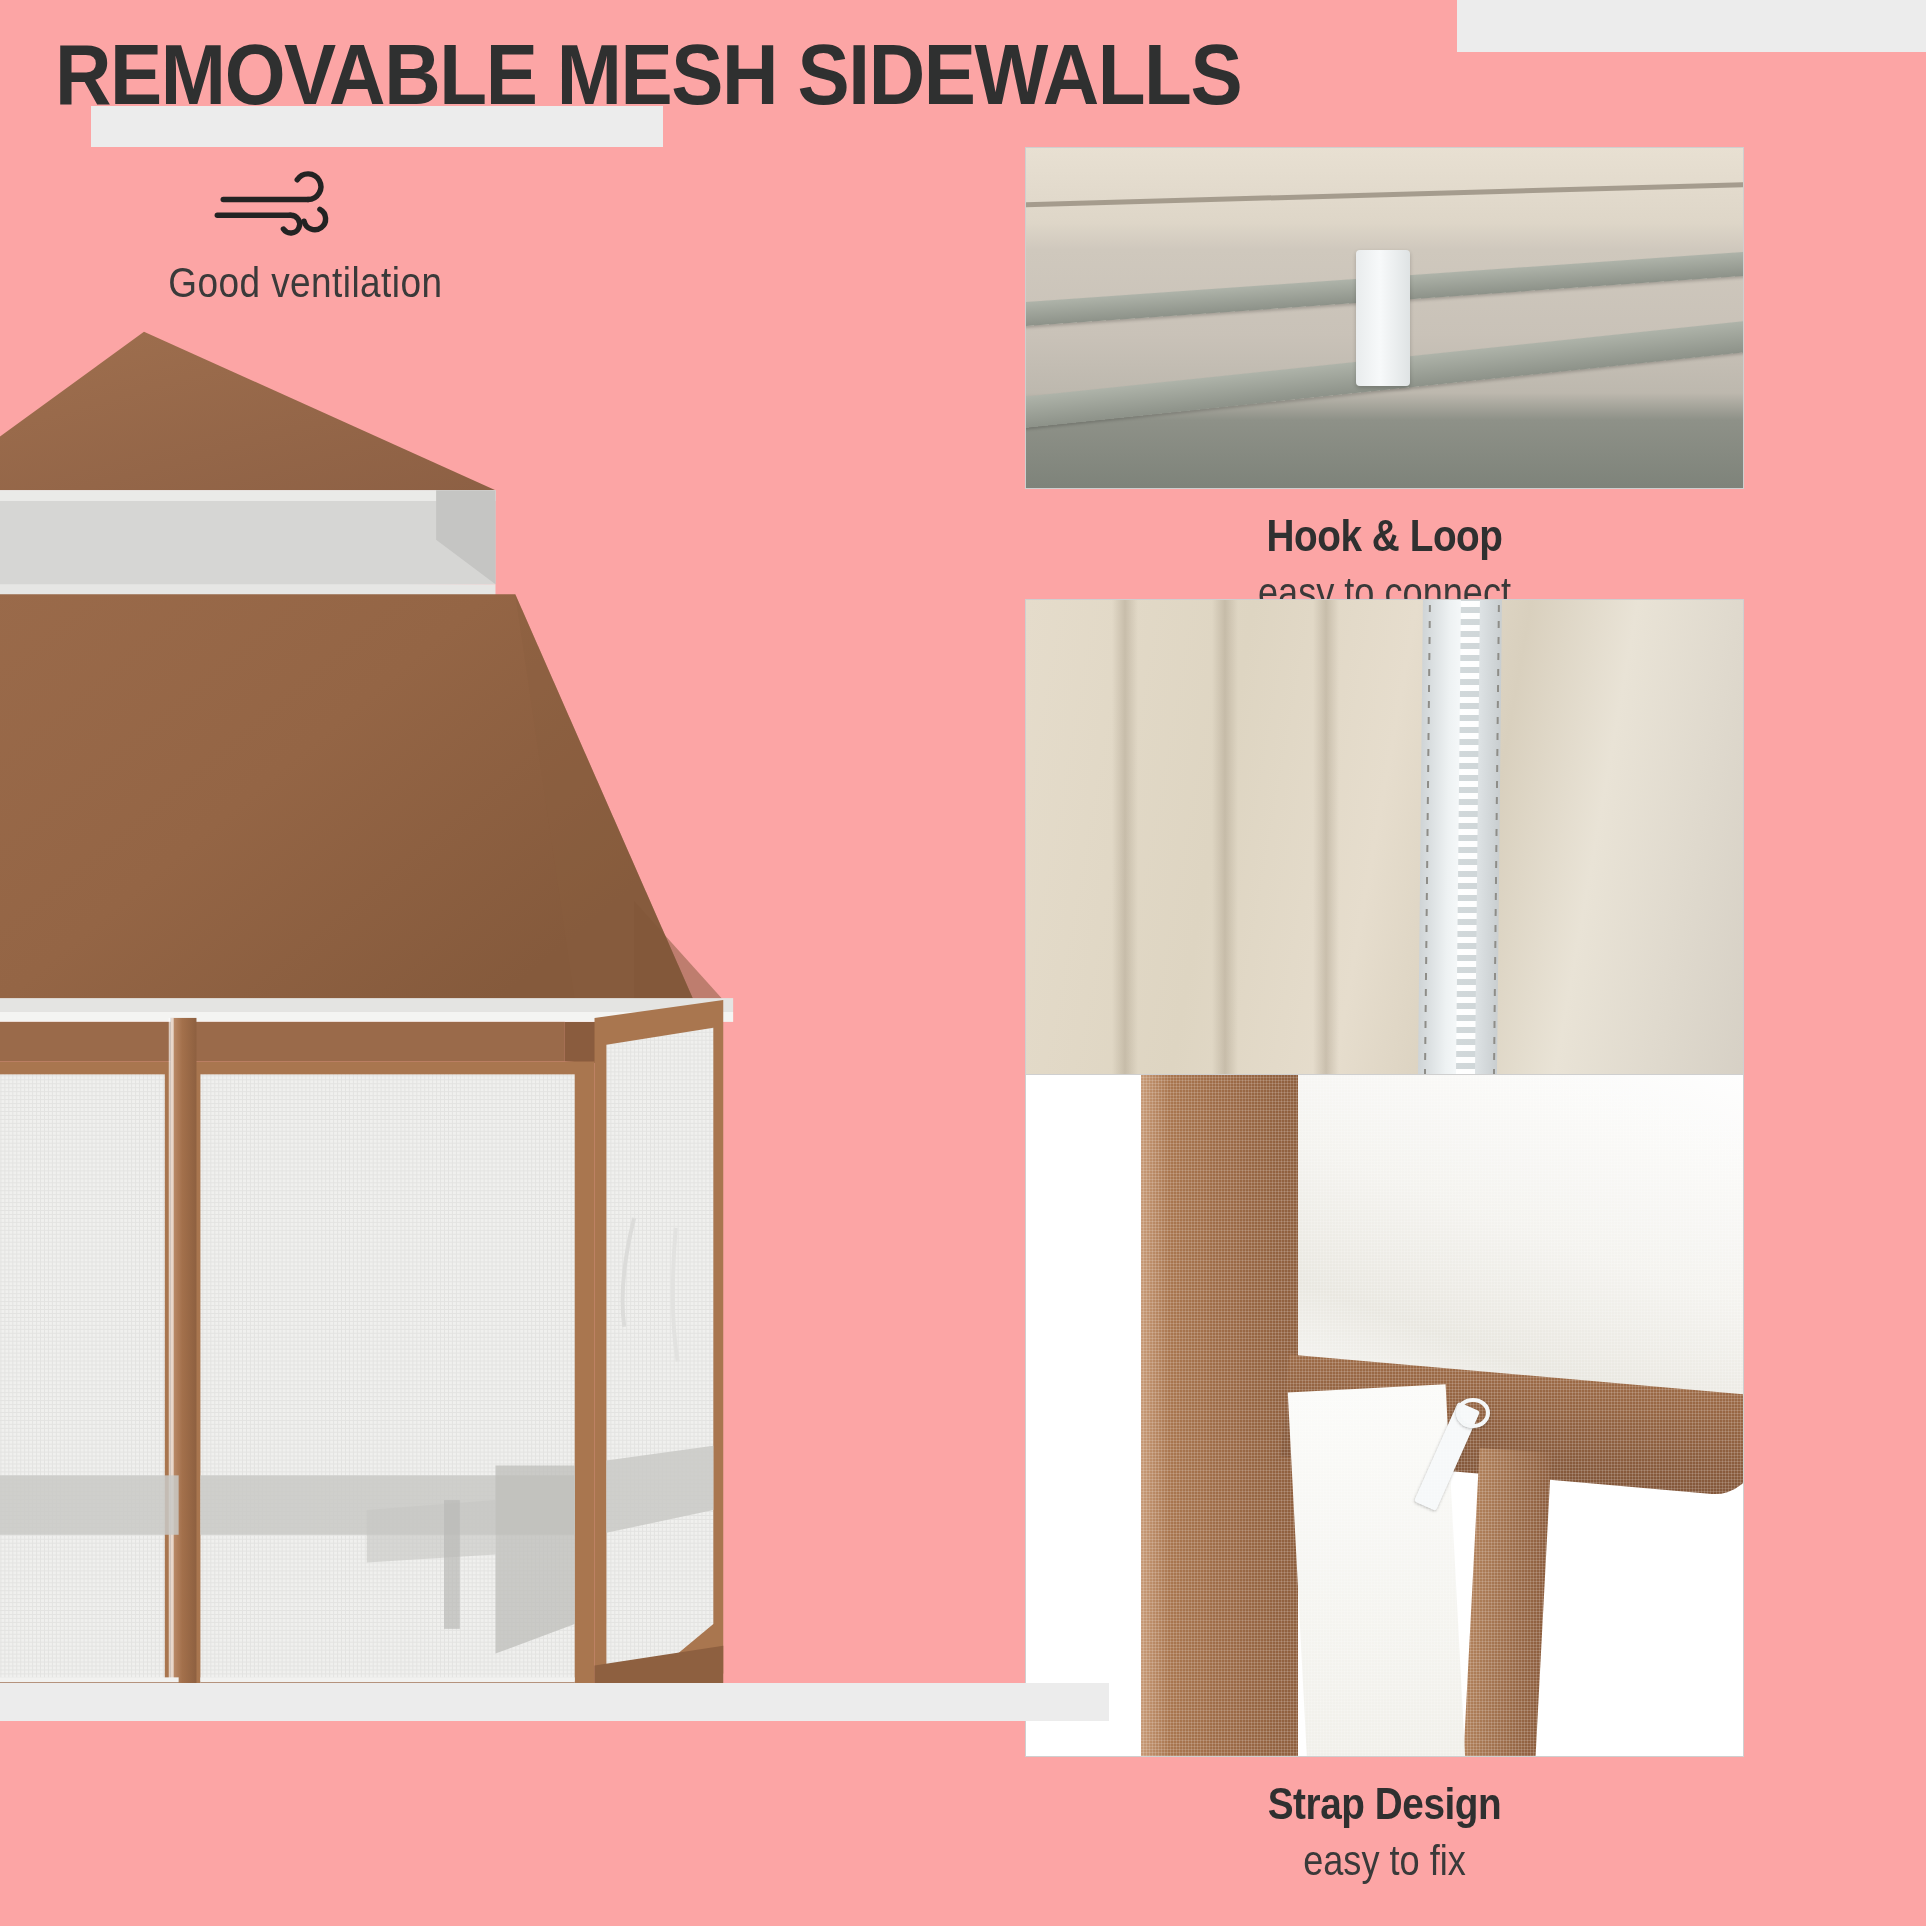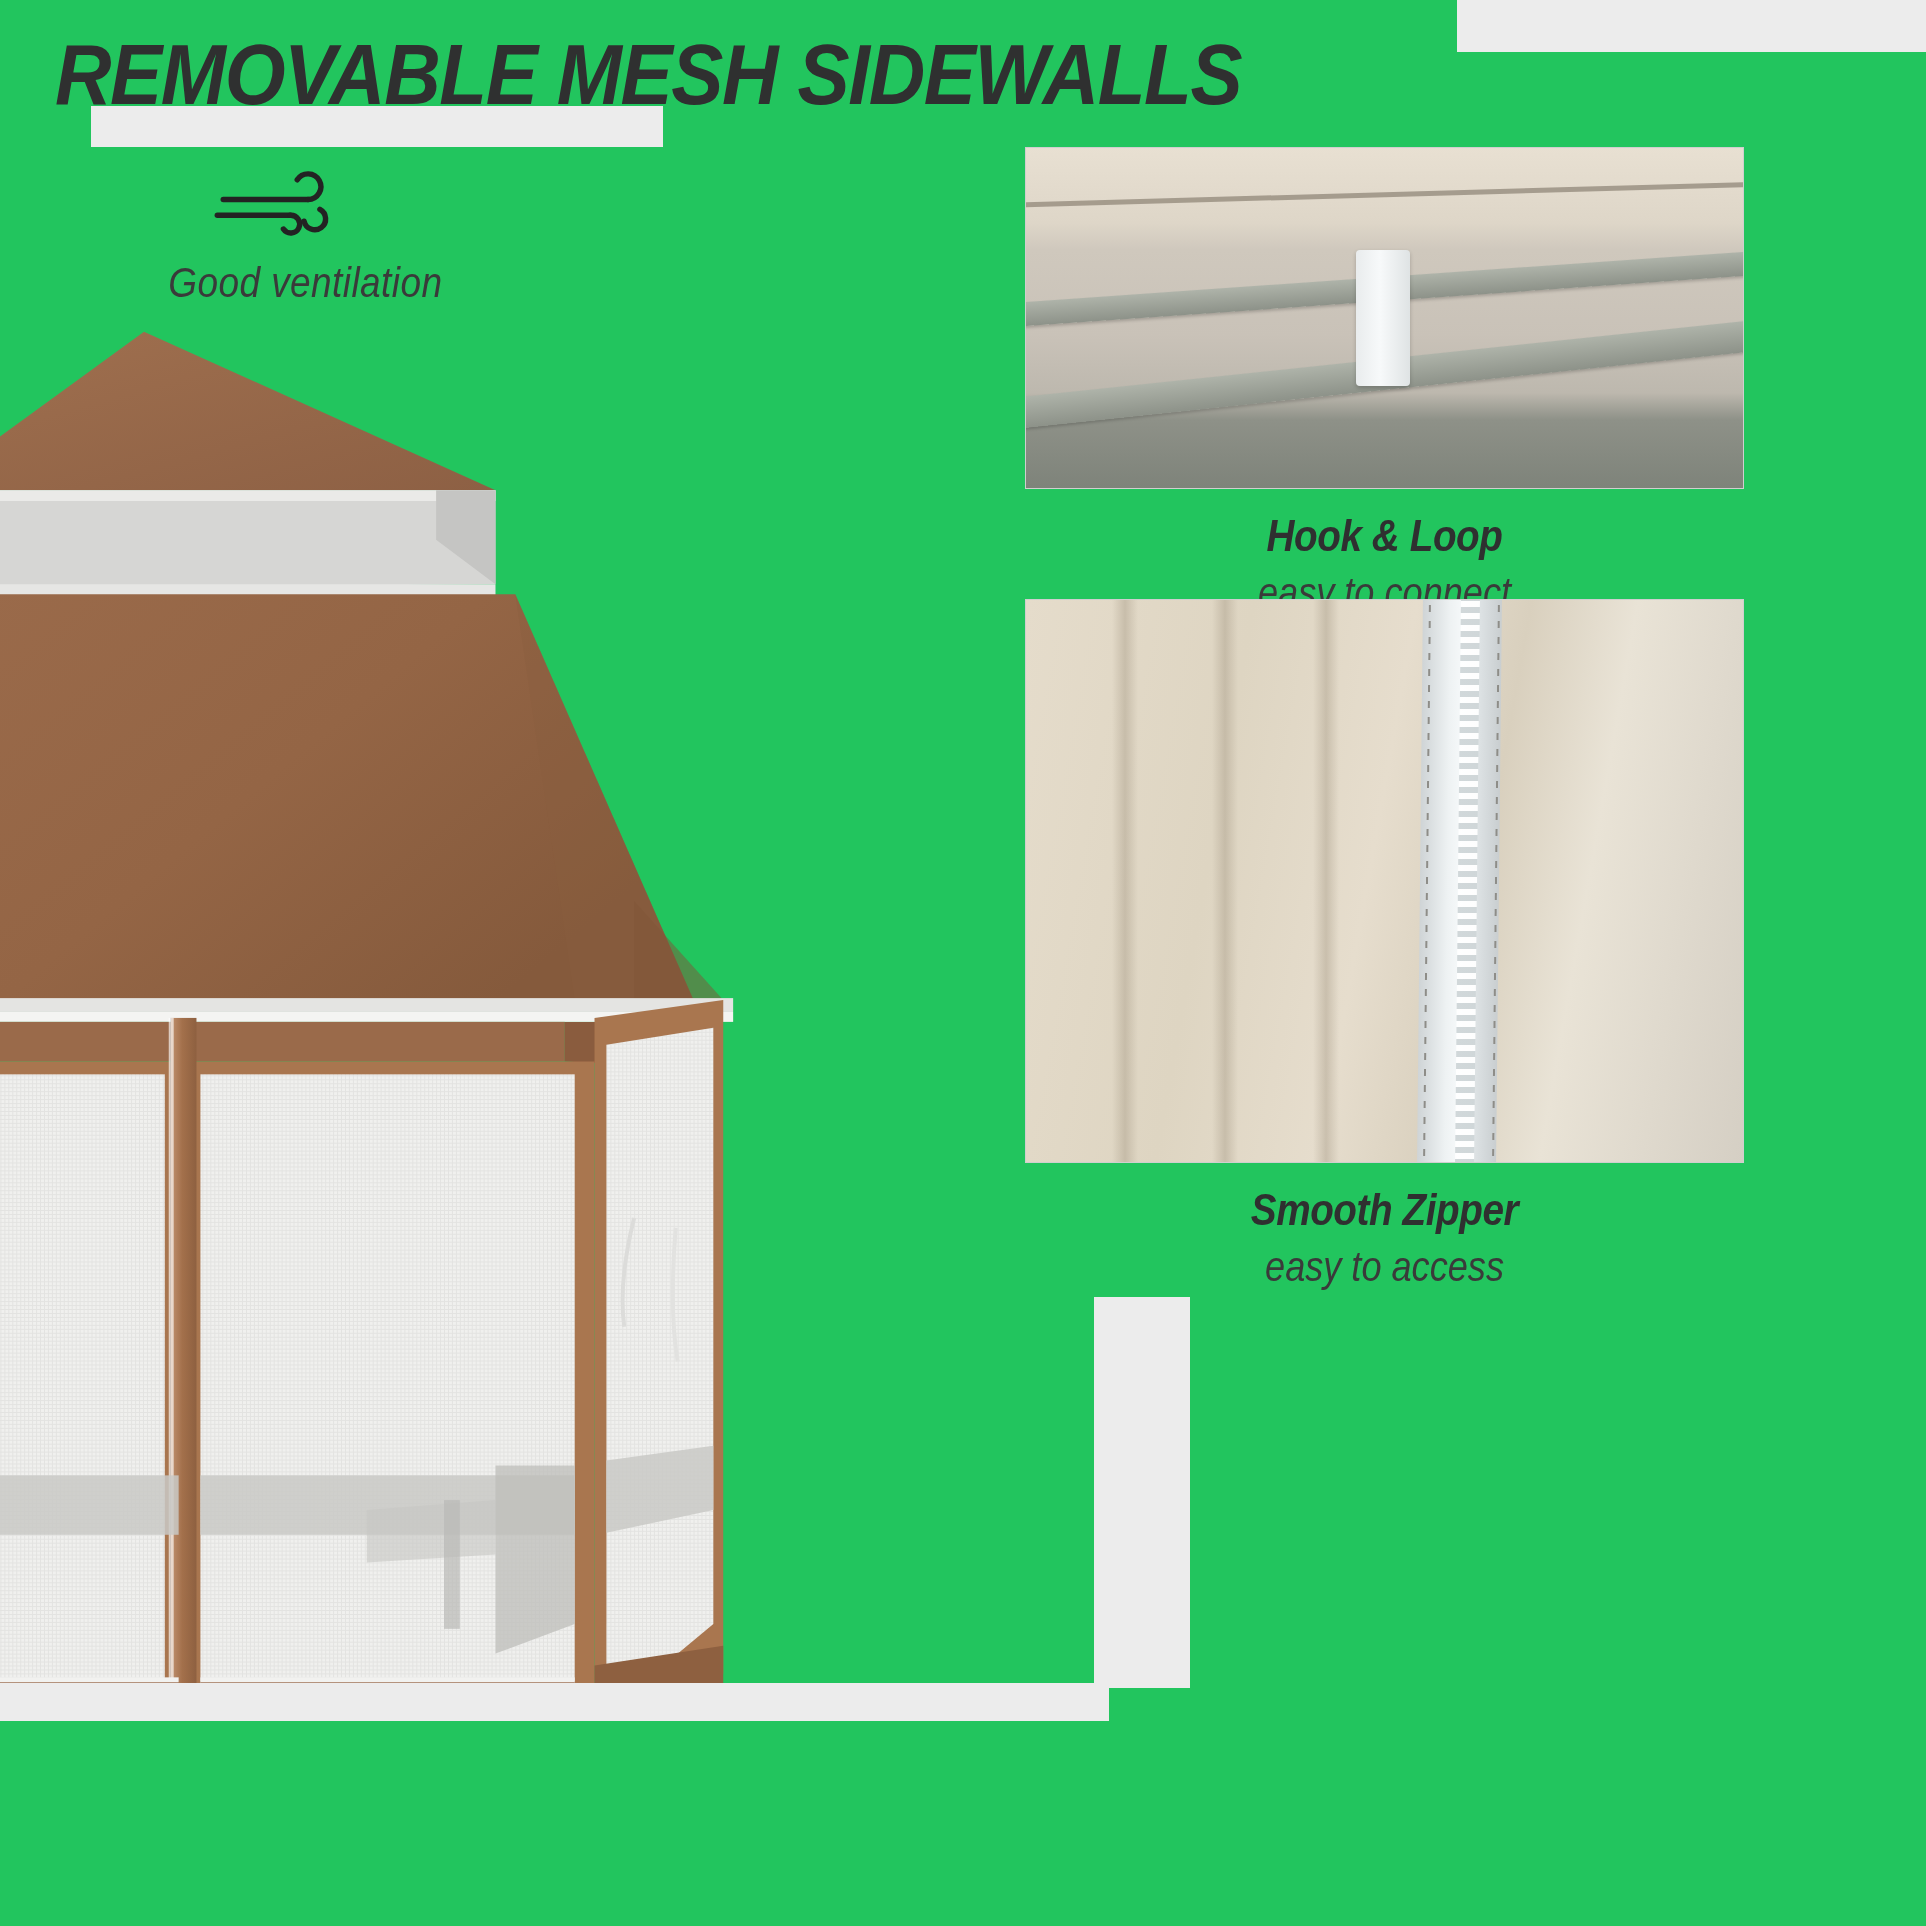--- a/index.html
+++ b/index.html
@@ -8,23 +8,22 @@
     padding: 0;
     background: #ffffff;
   }
   body {
     font-family: "Liberation Sans", sans-serif;
   }
   #page {
     position: relative;
     width: 1927px;
     height: 1927px;
-    background: #22c55e;
+    background: #fca5a5;
     overflow: hidden;
-    font-style: italic;
   }
 
   
   .gray-block {
     position: absolute;
     background: #ececec;
   }
   #gray-top-right { left: 1457px; top: 0px;    width: 469px; height: 52px; }
   #gray-title     { left: 91px;   top: 106px;  width: 572px; height: 41px; }
   #gray-mid-right { left: 1094px; top: 1297px; width: 96px;  height: 391px; }
@@ -338,15 +337,30 @@
       <div class="zip-fold" style="left:40%"></div>
       <div class="zip-tape"></div>
       <div class="zip-stitch" style="left:55.8%"></div>
       <div class="zip-teeth"></div>
       <div class="zip-stitch" style="left:65.4%"></div>
     </div>
     <div class="cap-title">Smooth Zipper</div>
     <div class="cap-sub">easy to access</div>
   </div>
 
+  <div class="panel" id="panel-2">
+    <div class="photo">
+      <div class="ph-bg-strap"></div>
+      <div class="strap-mesh"></div>
+      <div class="strap-post"></div>
+      <div class="strap-roofband"></div>
+      <div class="strap-post2"></div>
+      <div class="strap-mesh-lower"></div>
+      <div class="strap-tie"></div>
+      <div class="strap-ring"></div>
+      <div class="mesh-overlay"></div>
+    </div>
+    <div class="cap-title">Strap Design</div>
+    <div class="cap-sub">easy to fix</div>
+  </div>
 
 </div>
 
 
 </body></html>

